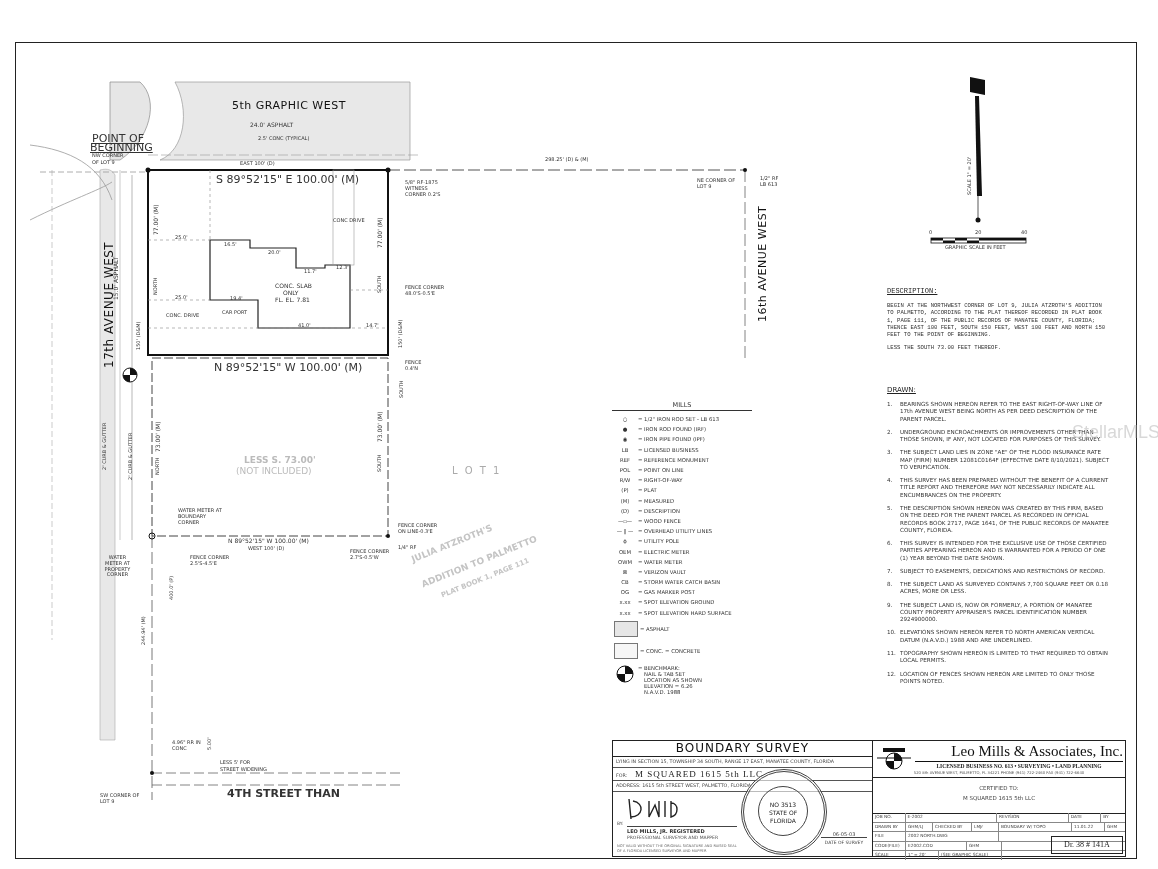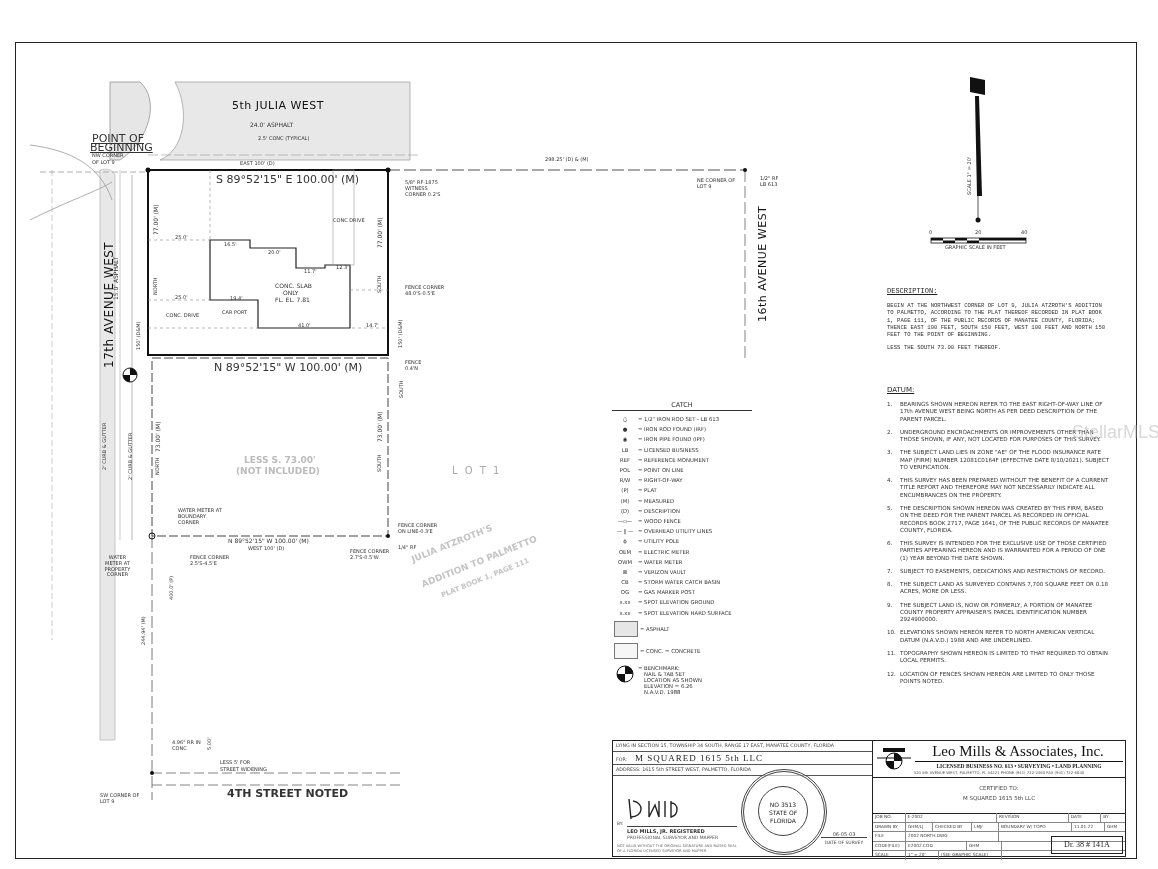--- a/index.html
+++ b/index.html
@@ -28,21 +28,21 @@
   .lrow.big{height:22px;}
   .swatch{width:22px;height:14px;border:1px solid #777;margin:0 2px;}
   
   .tb{position:absolute;left:612px;top:740px;width:512px;height:115px;border:1.5px solid #222;}
   .tbl{position:absolute;left:0;top:0;width:259px;height:115px;border-right:1.5px solid #222;font-family:"DejaVu Sans",sans-serif;}
   .tbr{position:absolute;left:260px;top:0;width:252px;height:115px;font-family:"DejaVu Sans",sans-serif;}
   .bs{font-size:12px;letter-spacing:1px;text-align:center;border-bottom:1px solid #222;height:15px;line-height:15px;color:#111;}
   .row{border-bottom:1px solid #555;font-size:4.8px;height:10px;line-height:10px;padding-left:3px;color:#444;overflow:hidden;}
   .seal{position:absolute;left:128px;top:28px;width:80px;height:80px;border-radius:50%;border:3px double #444;background:rgba(255,255,255,0.6);}
   .seal .inner{position:absolute;left:14px;top:14px;width:50px;height:50px;border-radius:50%;border:1px solid #444;text-align:center;font-size:6px;line-height:8px;padding-top:14px;box-sizing:border-box;}
-  .company{font-family:"Liberation Serif",serif;font-size:15px;text-align:center;position:absolute;left:40px;top:2px;width:210px;color:#111;}
+  .company{font-family:"Liberation Serif",serif;font-size:15px;text-align:right;position:absolute;left:40px;top:2px;width:210px;color:#111;}
   .lic{font-family:"Liberation Serif",serif;font-size:5.5px;position:absolute;left:42px;top:20px;width:208px;text-align:center;border-top:1px solid #111;padding-top:1px;font-weight:bold;}
   .addr{position:absolute;left:0;top:29px;width:252px;text-align:center;font-size:3.8px;color:#555;border-bottom:1px solid #222;padding-bottom:2px;}
   .cert{position:absolute;left:0;top:38px;width:252px;height:34px;border-bottom:1px solid #222;text-align:center;font-size:5.5px;color:#444;}
   .grid{position:absolute;left:0;top:72px;width:252px;height:43px;font-size:4.3px;color:#444;}
   .grid .r{display:flex;height:8.5px;border-bottom:1px solid #888;line-height:8.5px;}
   .grid .c{border-right:1px solid #888;padding-left:2px;overflow:hidden;}
   .drno{position:absolute;right:2px;bottom:2px;width:70px;height:16px;border:1px solid #222;font-size:8px;line-height:16px;text-align:center;font-family:"Liberation Serif",serif;color:#222;}
   .watermark{position:absolute;left:1072px;top:422px;font-size:18px;color:rgba(190,190,190,0.6);font-family:"Liberation Sans",sans-serif;}
 </style>
 </head>
@@ -107,26 +107,26 @@
   <circle cx="978" cy="220" r="2.5" fill="#111"></circle>
 
   <rect x="931" y="238" width="95" height="5" fill="#fff" stroke="#111" stroke-width="0.8"></rect>
   <rect x="931" y="238" width="12" height="2.5" fill="#111"></rect>
   <rect x="943" y="240.5" width="12" height="2.5" fill="#111"></rect>
   <rect x="955" y="238" width="12" height="2.5" fill="#111"></rect>
   <rect x="967" y="240.5" width="12" height="2.5" fill="#111"></rect>
   <rect x="979" y="238" width="47" height="2.5" fill="#111"></rect>
 </svg>
 
-<div class="t street" style="left:232px;top:100px;">5th JULIA WEST</div>
+<div class="t street" style="left:232px;top:100px;">5th GRAPHIC WEST</div>
 <div class="t sm" style="left:250px;top:122px;">24.0' ASPHALT</div>
 <div class="t street vert" style="left:103px;top:368px;font-size:12px;">17th AVENUE WEST</div>
 <div class="t sm vert" style="left:113px;top:300px;">15.0' ASPHALT</div>
 <div class="t street vert" style="left:757px;top:322px;">16th AVENUE WEST</div>
-<div class="t md" style="left:227px;top:788px;font-weight:bold;">4TH STREET NOTED</div>
+<div class="t md" style="left:227px;top:788px;font-weight:bold;">4TH STREET THAN</div>
 
 <div class="t md underline" style="left:92px;top:133px;">POINT OF</div>
 <div class="t md underline" style="left:90px;top:142px;">BEGINNING</div>
 <div class="t tiny" style="left:92px;top:153px;">NW CORNER</div>
 <div class="t tiny" style="left:92px;top:160px;">OF LOT 9</div>
 
 <div class="t tiny" style="left:240px;top:161px;">EAST 100' (D)</div>
 <div class="t md" style="left:216px;top:174px;">S  89°52'15" E   100.00' (M)</div>
 <div class="t tiny" style="left:258px;top:136px;">2.5' CONC (TYPICAL)</div>
 <div class="t tiny" style="left:545px;top:157px;">298.25' (D) &amp; (M)</div>
@@ -161,21 +161,21 @@
 <div class="t tiny" style="left:405px;top:360px;width:28px;white-space:normal;">FENCE 0.4'N</div>
 
 <div class="t md" style="left:214px;top:362px;">N  89°52'15"  W     100.00'  (M)</div>
 
 <div class="t sm vert" style="left:155px;top:452px;">73.00' (M)</div>
 <div class="t sm vert" style="left:377px;top:442px;">73.00' (M)</div>
 <div class="t tiny vert" style="left:155px;top:475px;">NORTH</div>
 <div class="t tiny vert" style="left:377px;top:472px;">SOUTH</div>
 <div class="t tiny vert" style="left:399px;top:398px;">SOUTH</div>
 <div class="t" style="left:244px;top:455px;font-size:9px;color:#bbb;font-weight:bold;">LESS S. 73.00'</div>
-<div class="t" style="left:236px;top:466px;font-size:9px;color:#bbb;font-weight:bold;">(NOT INCLUDED)</div>
+<div class="t" style="left:236px;top:466px;font-size:9px;color:#bbb;font-weight:normal;">(NOT INCLUDED)</div>
 <div class="t" style="left:452px;top:465px;font-size:10px;color:#aaa;letter-spacing:2px;">L O T   1</div>
 
 <div class="t sm" style="left:228px;top:538px;">N  89°52'15"  W     100.00'  (M)</div>
 <div class="t tiny" style="left:248px;top:546px;">WEST  100' (D)</div>
 <div class="t tiny" style="left:190px;top:555px;width:40px;white-space:normal;">FENCE CORNER 2.5'S-4.5'E</div>
 <div class="t tiny" style="left:350px;top:549px;width:40px;white-space:normal;">FENCE CORNER 2.7'S-0.5'W</div>
 <div class="t tiny" style="left:398px;top:523px;width:40px;white-space:normal;">FENCE CORNER ON LINE-0.3'E</div>
 <div class="t tiny" style="left:398px;top:545px;">1/4" RF</div>
 <div class="t tiny" style="left:100px;top:555px;width:35px;white-space:normal;text-align:center;">WATER METER AT PROPERTY CORNER</div>
 <div class="t tiny" style="left:178px;top:508px;width:50px;white-space:normal;">WATER METER AT BOUNDARY CORNER</div>
@@ -200,21 +200,21 @@
 <div class="t tiny" style="left:1021px;top:230px;">40</div>
 <div class="t tiny" style="left:945px;top:245px;">GRAPHIC SCALE IN FEET</div>
 
 <div class="desc">
   <h4>DESCRIPTION:</h4>
   <p>BEGIN AT THE NORTHWEST CORNER OF LOT 9, JULIA ATZROTH'S ADDITION TO PALMETTO, ACCORDING TO THE PLAT THEREOF RECORDED IN PLAT BOOK 1, PAGE 111, OF THE PUBLIC RECORDS OF MANATEE COUNTY, FLORIDA; THENCE EAST 100 FEET, SOUTH 150 FEET, WEST 100 FEET AND NORTH 150 FEET TO THE POINT OF BEGINNING.</p>
   <p>LESS THE SOUTH 73.00 FEET THEREOF.</p>
 </div>
 
 <div class="notes">
-  <h4>DATUM:</h4>
+  <h4>DRAWN:</h4>
   <div class="note">
       <span class="n">1.</span>
       <span>BEARINGS SHOWN HEREON REFER TO THE EAST RIGHT-OF-WAY LINE OF 17th AVENUE WEST BEING NORTH AS PER DEED DESCRIPTION OF THE PARENT PARCEL.</span>
     </div>
   <div class="note">
       <span class="n">2.</span>
       <span>UNDERGROUND ENCROACHMENTS OR IMPROVEMENTS OTHER THAN THOSE SHOWN, IF ANY, NOT LOCATED FOR PURPOSES OF THIS SURVEY.</span>
     </div>
   <div class="note">
       <span class="n">3.</span>
@@ -254,21 +254,21 @@
     </div>
   <div class="note">
       <span class="n">12.</span>
       <span>LOCATION OF FENCES SHOWN HEREON ARE LIMITED TO ONLY THOSE POINTS NOTED.</span>
     </div>
 </div>
 
 <div class="watermark">StellarMLS</div>
 
 <div class="legend">
-  <div class="lt">CATCH</div>
+  <div class="lt">MILLS</div>
   <div class="lrow">
       <span class="lsym">○</span>
       <span>= 1/2" IRON ROD SET - LB 613</span>
     </div>
   <div class="lrow">
       <span class="lsym">●</span>
       <span>= IRON ROD FOUND (IRF)</span>
     </div>
   <div class="lrow">
       <span class="lsym">◉</span>
@@ -363,20 +363,21 @@
       <div style="padding-left:6px;">NAIL &amp; TAB SET</div>
       <div style="padding-left:6px;">LOCATION AS SHOWN</div>
       <div style="padding-left:6px;">ELEVATION = 6.26</div>
       <div style="padding-left:6px;">N.A.V.D. 1988</div>
     </div>
   </div>
 </div>
 
 <div class="tb">
   <div class="tbl">
+    <div class="bs">BOUNDARY SURVEY</div>
     <div class="row">LYING IN SECTION 15, TOWNSHIP 34 SOUTH, RANGE 17 EAST, MANATEE COUNTY, FLORIDA</div>
     <div class="row" style="height:12px;line-height:12px;">
       <span>FOR:</span>
       <span style="font-family:'Liberation Serif',serif;font-size:9px;letter-spacing:1px;color:#222;margin-left:6px;">M SQUARED 1615 5th LLC</span>
     </div>
     <div class="row">ADDRESS: 1615 5th STREET WEST, PALMETTO, FLORIDA</div>
     <div style="position:absolute;left:12px;top:56px;width:60px;height:22px;">
       <svg width="60" height="24">
           <path d="M4,2 L6,22 M8,4 C20,6 18,20 6,20 M24,4 L24,20 L30,8 L34,20 L34,4 M40,4 L40,20 M46,4 L46,20 C54,18 54,6 46,6" fill="none" stroke="#222" stroke-width="1.4"></path>
         </svg>

